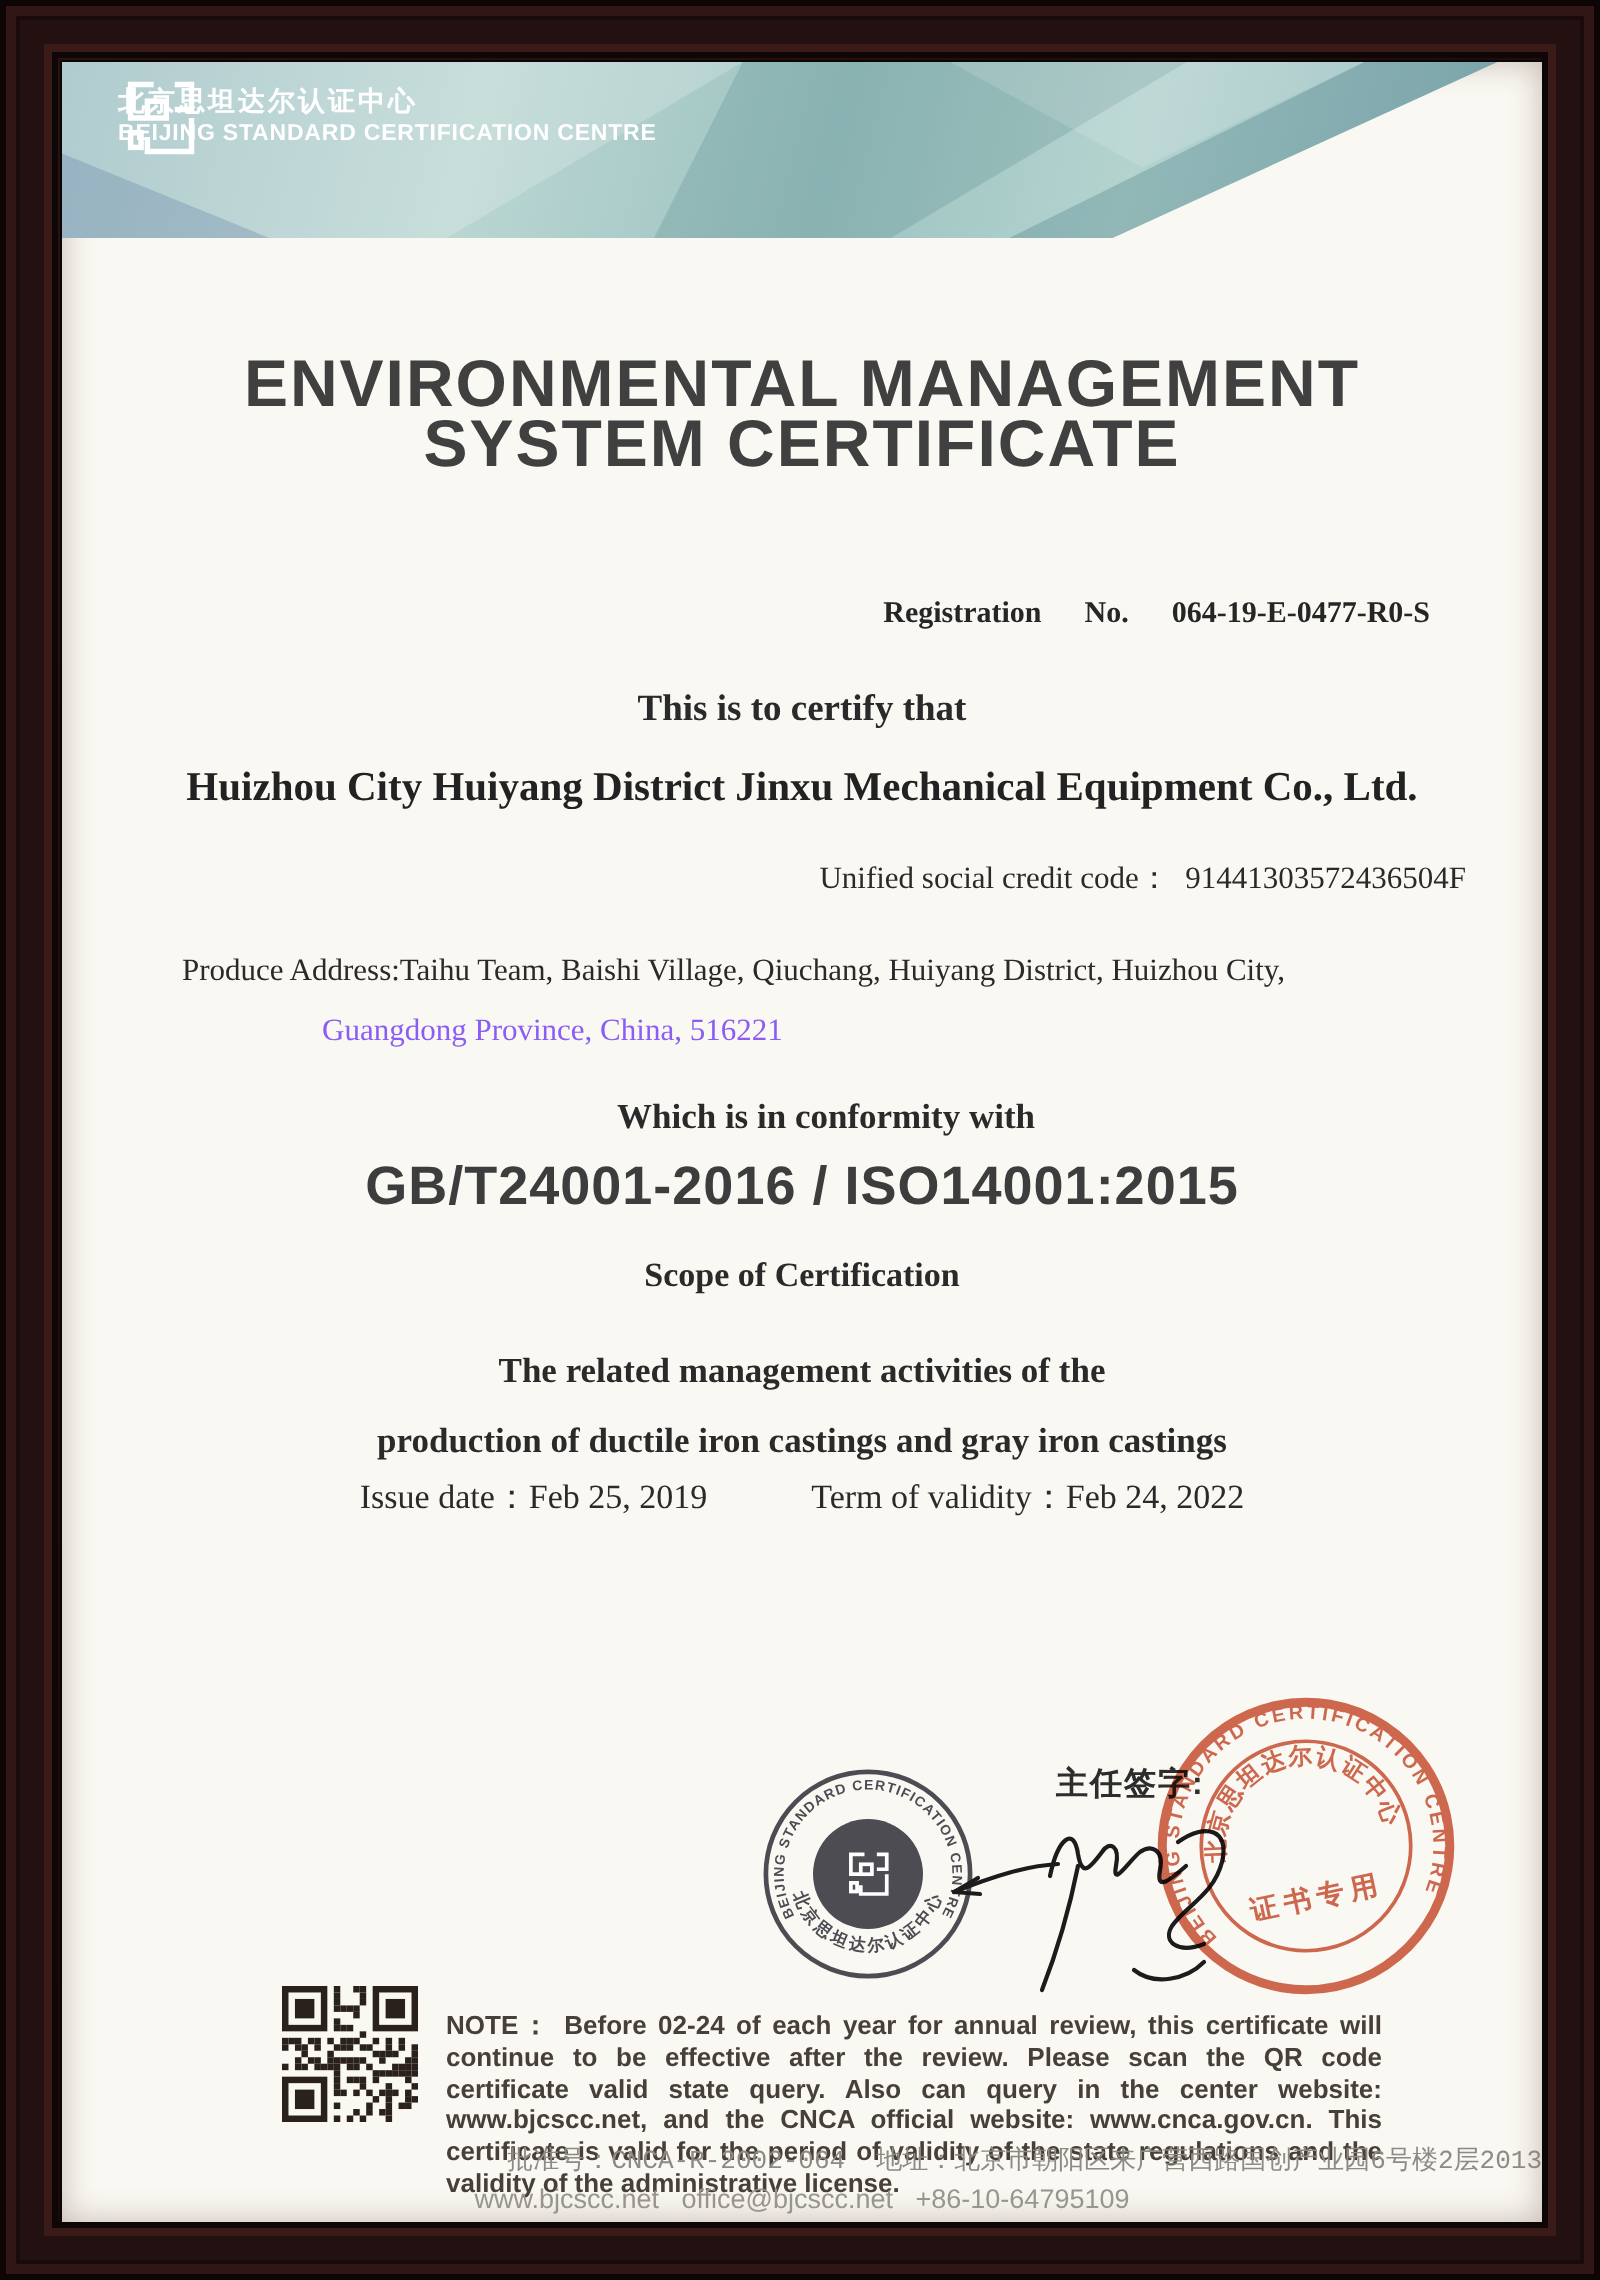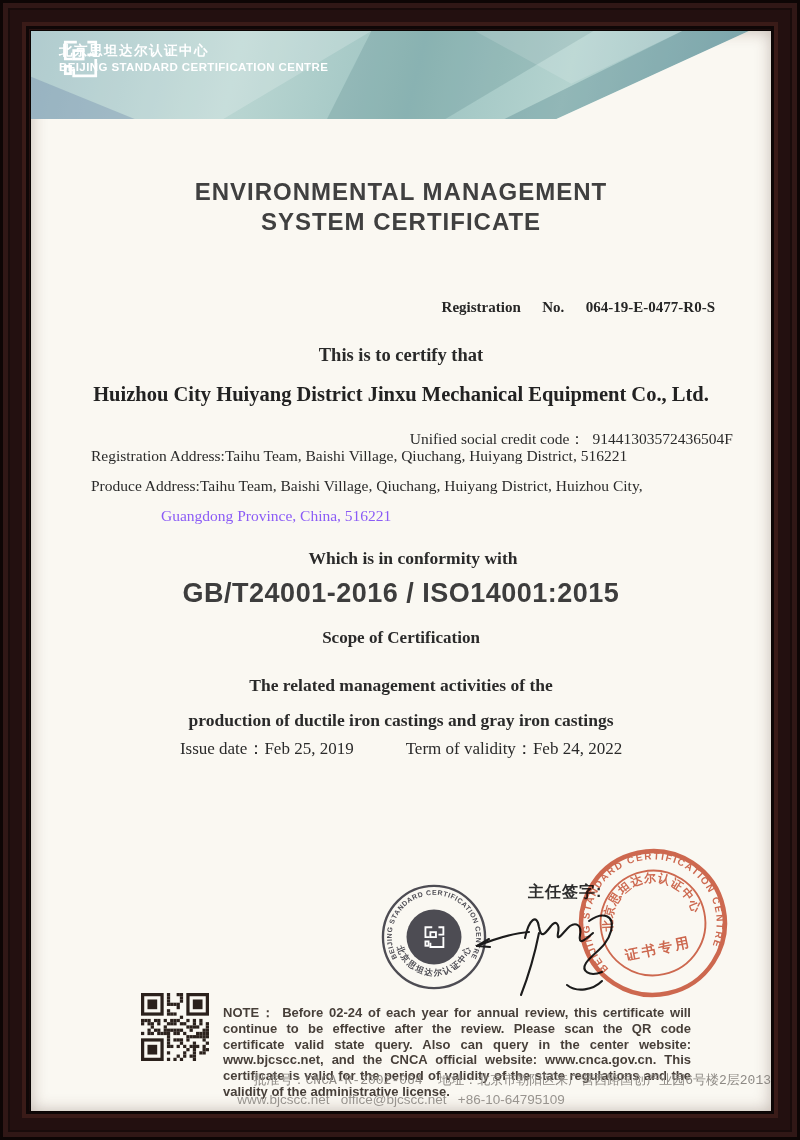--- a/index.html
+++ b/index.html
@@ -41,21 +41,21 @@
   .f4{background:rgba(58,112,122,.28);-webkit-clip-path:polygon(88% 0,97% 0,71% 100%,64% 100%);clip-path:polygon(88% 0,97% 0,71% 100%,64% 100%);}
   .f5{background:rgba(255,255,255,.14);-webkit-clip-path:polygon(60% 0,88% 0,73% 60%);clip-path:polygon(60% 0,88% 0,73% 60%);}
   .logo-row{left:28px;top:12px;display:flex;gap:11px;align-items:center;position:absolute;}
   .logo-row svg{display:block;}
   .org-text{color:#fff;font-family:"Liberation Sans",sans-serif;line-height:1.25;position:static;}
   .org-cn{font-size:13.5px;font-weight:bold;letter-spacing:1.5px;position:static;display:block;}
   .org-en{font-size:11.5px;font-weight:bold;letter-spacing:.4px;position:static;display:block;}
   
   .title{left:0;right:0;top:146px;text-align:center;color:#404040;
     font-family:"Liberation Sans",sans-serif;font-weight:bold;
-    font-size:24px;line-height:30px;letter-spacing:1px;}
+    font-size:33px;line-height:30px;letter-spacing:1px;}
   .reg-line{right:56px;top:254px;color:#262626;font-weight:bold;font-size:15px;word-spacing:7px;white-space:pre-wrap;margin-top:14px;}
   
   .certify-intro{left:0;right:0;top:314px;text-align:center;font-weight:bold;font-size:18.5px;color:#2a2a2a;}
   .company{left:0;right:0;top:352px;text-align:center;font-weight:bold;font-size:20.5px;color:#222;}
   .credit{right:38px;top:398px;font-size:15.5px;color:#2a2a2a;white-space:pre-wrap;}
   .addr1{left:60px;top:416px;font-size:15.5px;color:#2a2a2a;}
   .addr2a{left:60px;top:446px;font-size:15.5px;color:#2a2a2a;}
   .addr2b{left:130px;top:476px;font-size:15.5px;color:#8b5cf6;}
   
   .conf-intro{left:0;right:0;top:517px;text-align:center;font-weight:bold;font-size:17.5px;color:#2a2a2a;padding-left:24px;}
@@ -116,21 +116,20 @@
 
   <div class="title">
     <div style="position:static;">ENVIRONMENTAL MANAGEMENT</div>
     <div style="position:static;">SYSTEM CERTIFICATE</div>
   </div>
   <div class="reg-line">Registration  No.  064-19-E-0477-R0-S</div>
 
   <div class="certify-intro">This is to certify that</div>
   <div class="company">Huizhou City Huiyang District Jinxu Mechanical Equipment Co., Ltd.</div>
   <div class="credit">Unified social credit code：  91441303572436504F</div>
-  <div class="addr1">Registration Address:Taihu Team, Baishi Village, Qiuchang, Huiyang District, 516221</div>
   <div class="addr2a">Produce Address:Taihu Team, Baishi Village, Qiuchang, Huiyang District, Huizhou City,</div>
   <div class="addr2b">Guangdong Province, China, 516221</div>
 
   <div class="conf-intro">Which is in conformity with</div>
   <div class="standard">GB/T24001-2016 / ISO14001:2015</div>
   <div class="scope-title">Scope of Certification</div>
   <div class="scope-body">
     <div style="position:static;">The related management activities of the</div>
     <div style="position:static;">production of ductile iron castings and gray iron castings</div>
   </div>

